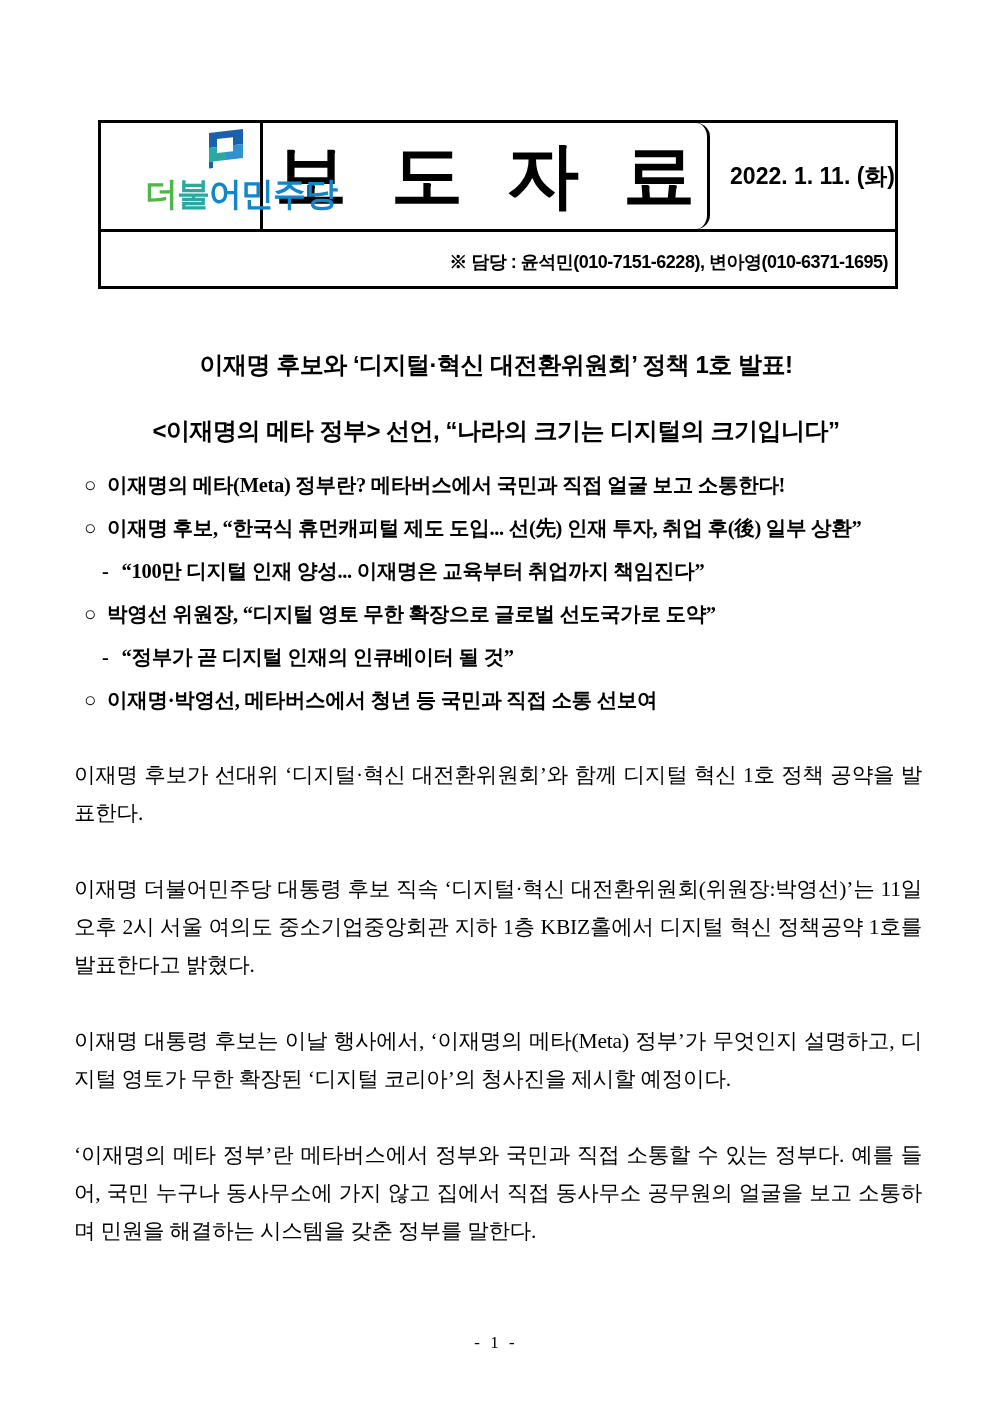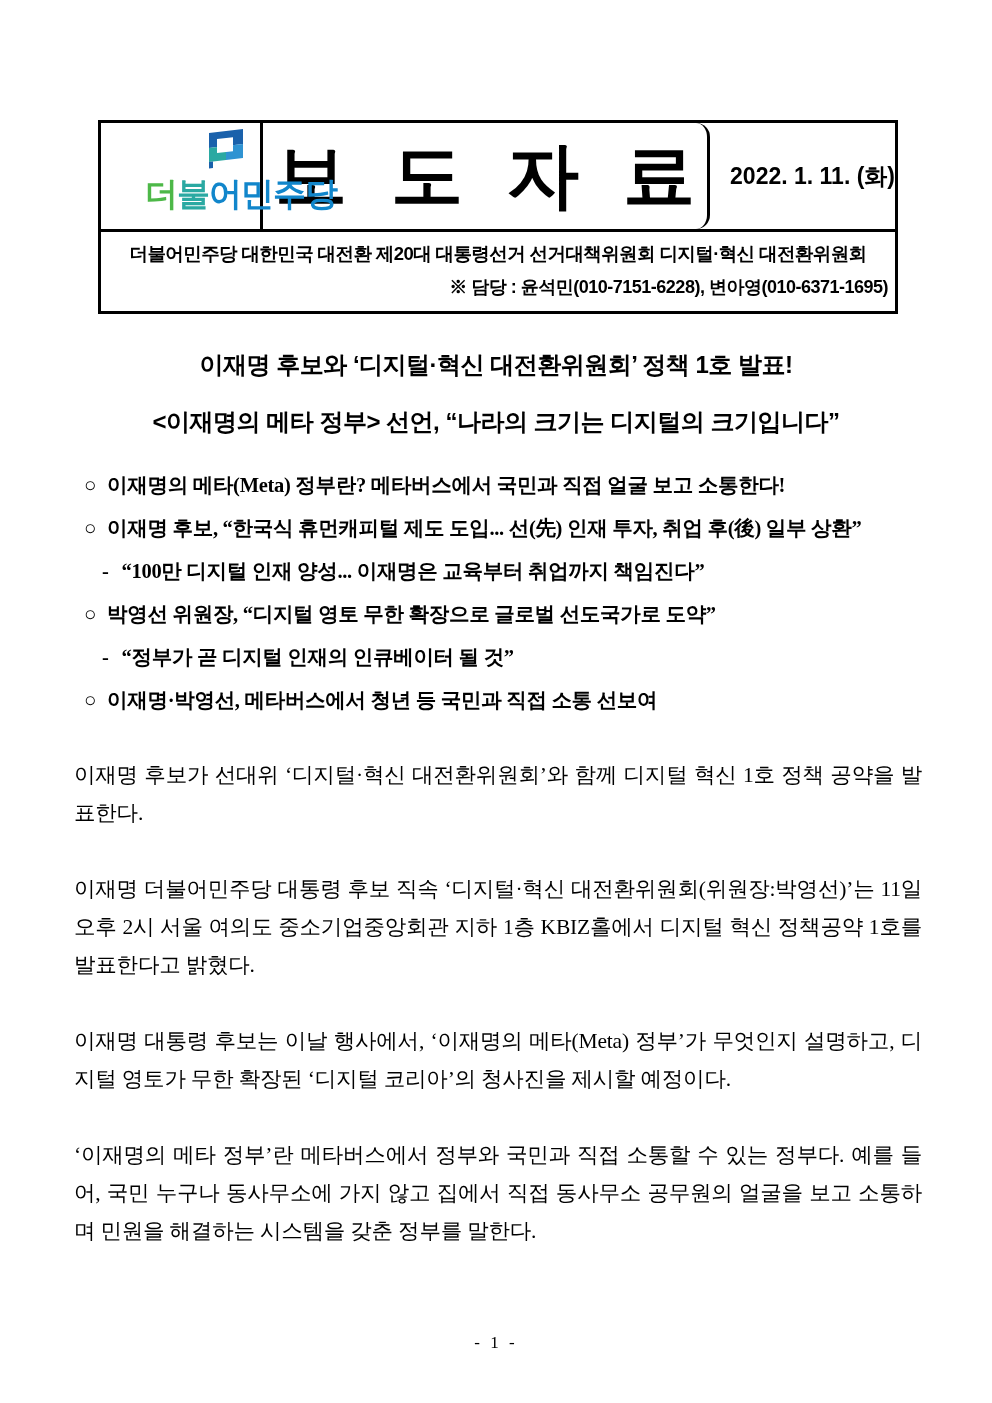--- a/index.html
+++ b/index.html
@@ -43,21 +43,21 @@
   .contact-line {
     text-align:right; font-weight:bold; font-size:18px;
     margin-top:9px; letter-spacing:-0.5px; white-space:nowrap;
   }
 
   
   .headline {
     position:absolute; top:349px; left:40px; width:912px;
     text-align:center; font-weight:bold; font-size:24px; letter-spacing:-0.5px;
   }
-  .headline-line1 { margin-bottom:25px; white-space:nowrap; }
+  .headline-line1 { margin-bottom:34px; white-space:nowrap; }
   .headline-line2 { white-space:nowrap; }
 
   
   .bullets {
     position:absolute; top:473px; left:84px; width:838px;
     font-family:"Liberation Serif", serif; font-weight:bold;
     font-size:20.5px; letter-spacing:-0.3px;
   }
   .bullet { display:flex; margin-bottom:19px; line-height:24px; }
   .bullet .marker { flex:0 0 auto; margin-right:11px; }
@@ -100,21 +100,20 @@
         </span>
         <span class="logo-text"><span class="lp1">더</span><span class="lp2">불</span><span class="lp3">어민주당</span></span>
       </div>
 
       <div class="cell cell-title">보 도 자 료</div>
 
       <div class="cell cell-date">2022. 1. 11. (화)</div>
     </div>
 
     <div class="press-bottom">
-      <div class="committee-line">더불어민주당 대한민국 대전환 제20대 대통령선거 선거대책위원회 디지털·혁신 대전환위원회</div>
       <div class="contact-line">※ 담당 : 윤석민(010-7151-6228), 변아영(010-6371-1695)</div>
     </div>
   </div>
 
   <div class="headline">
     <div class="headline-line1">이재명 후보와 ‘디지털·혁신 대전환위원회’ 정책 1호 발표!</div>
     <div class="headline-line2">&lt;이재명의 메타 정부&gt; 선언, “나라의 크기는 디지털의 크기입니다”</div>
   </div>
 
   <div class="bullets">

